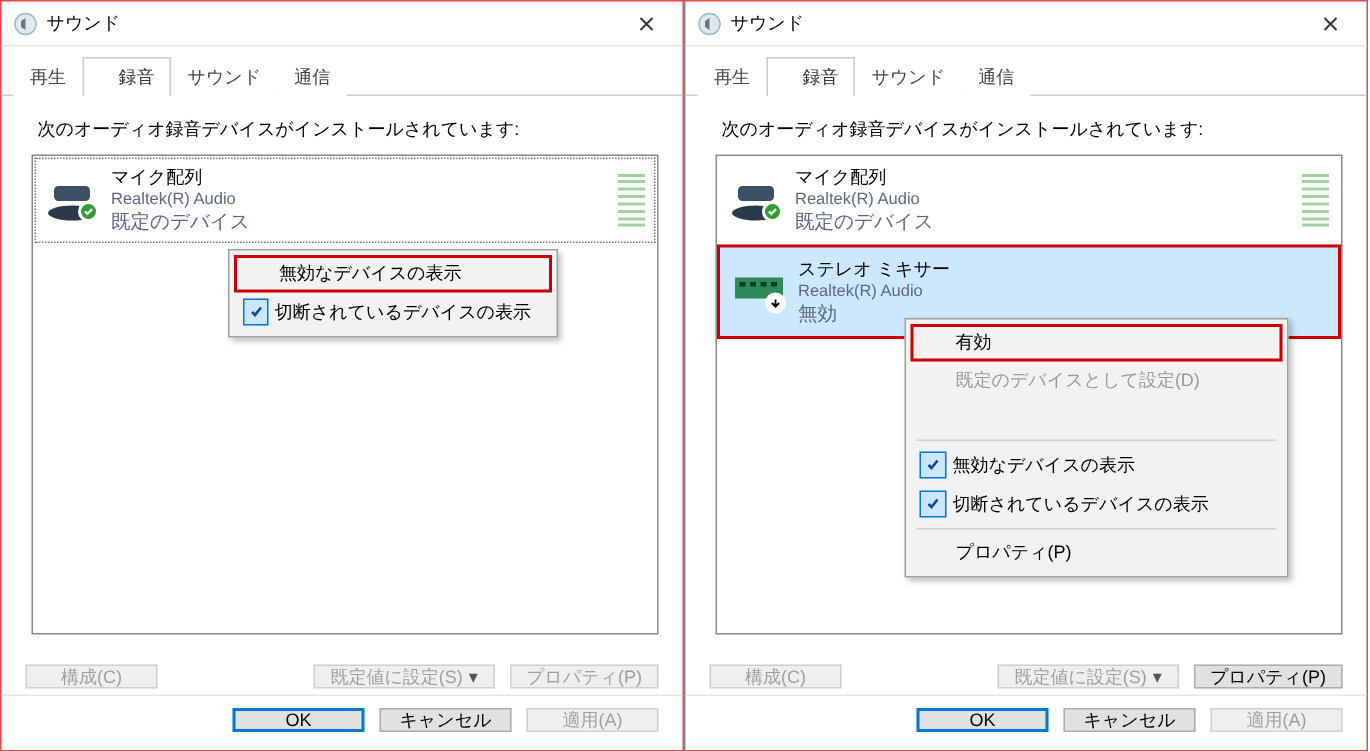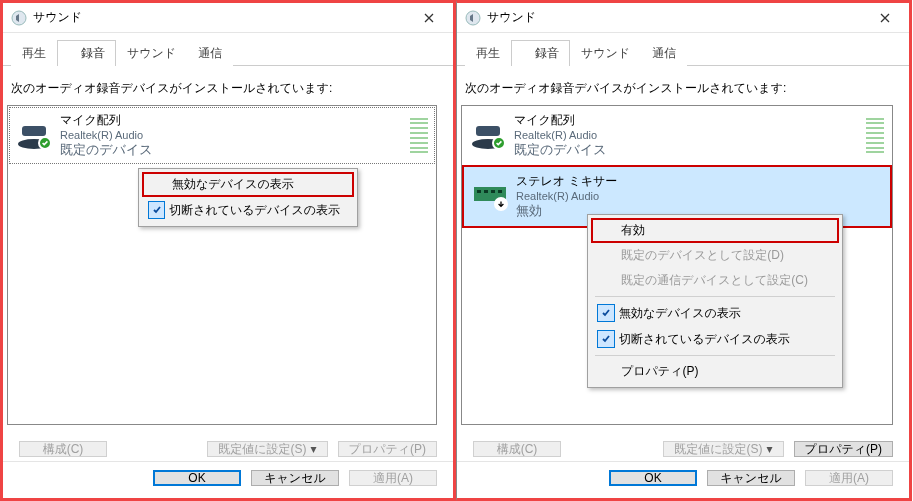--- a/index.html
+++ b/index.html
@@ -10,21 +10,21 @@
     font-size: 12px;
     background: #fff;
     display: flex;
     width: 913px;
     height: 501px;
   }
   .dialog {
     position: relative;
     width: 456px;
     height: 501px;
-    border: 3px solid #ef4444;
+    border: 1px solid #ef4444;
     background: #fff;
     display: flex;
     flex-direction: column;
   }
   .dialog + .dialog { border-left: 1px solid #888; }
   .titlebar {
     height: 30px;
     display: flex;
     align-items: center;
     padding: 0 4px 0 8px;
@@ -57,21 +57,21 @@
     background: #fff;
   }
   .tab.active {
     border-color: #ccc;
     background: #fff;
     padding-left: 23px;
   }
   .tab:not(.active) { color: #444; }
   .body {
     flex: 1;
-    padding: 10px 16px 8px 4px;
+    padding: 10px 16px 8px 20px;
     position: relative;
   }
   .instruction { margin: 4px 0 8px 4px; color: #000; }
   .device-list {
     border: 1px solid #888;
     background: #fff;
     height: 320px;
     position: relative;
     overflow: visible;
   }
@@ -363,21 +363,20 @@
         <div class="ctx-item highlight">
           <span class="chk"></span>
           <span>有効</span>
         </div>
         <div class="ctx-item disabled">
           <span class="chk"></span>
           <span>既定のデバイスとして設定(D)</span>
         </div>
         <div class="ctx-item disabled">
           <span class="chk"></span>
-          <span>既定の通信デバイスとして設定(C)</span>
         </div>
         <div class="ctx-sep"></div>
         <div class="ctx-item">
           <span class="chk box">
             <svg width="10" height="10" viewBox="0 0 10 10">
                 <path d="M2 5 L4 7 L8 2" stroke="#0a4b9c" stroke-width="1.8" fill="none"></path>
               </svg>
           </span>
           <span>無効なデバイスの表示</span>
         </div>

